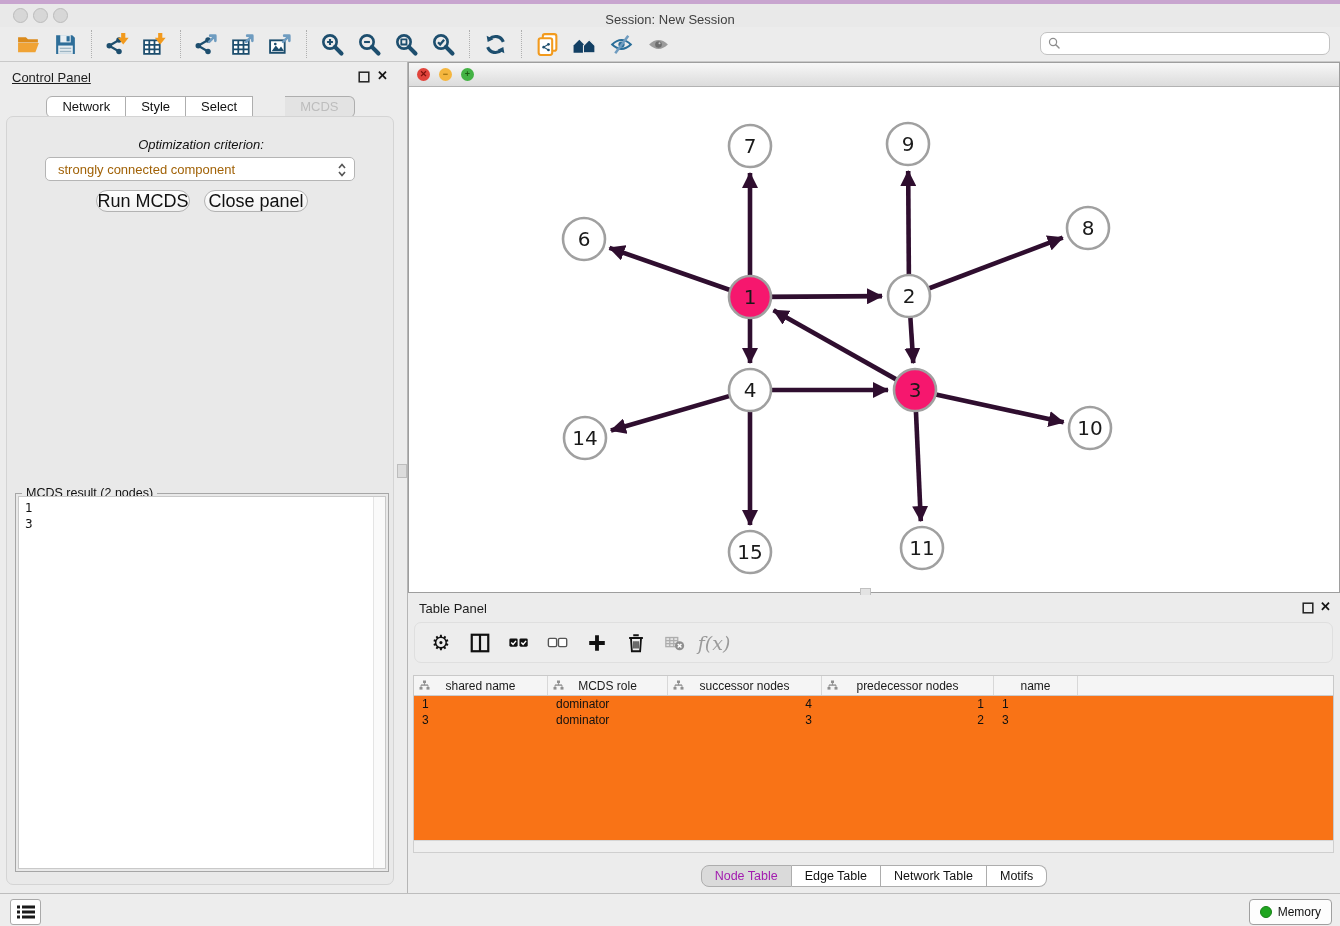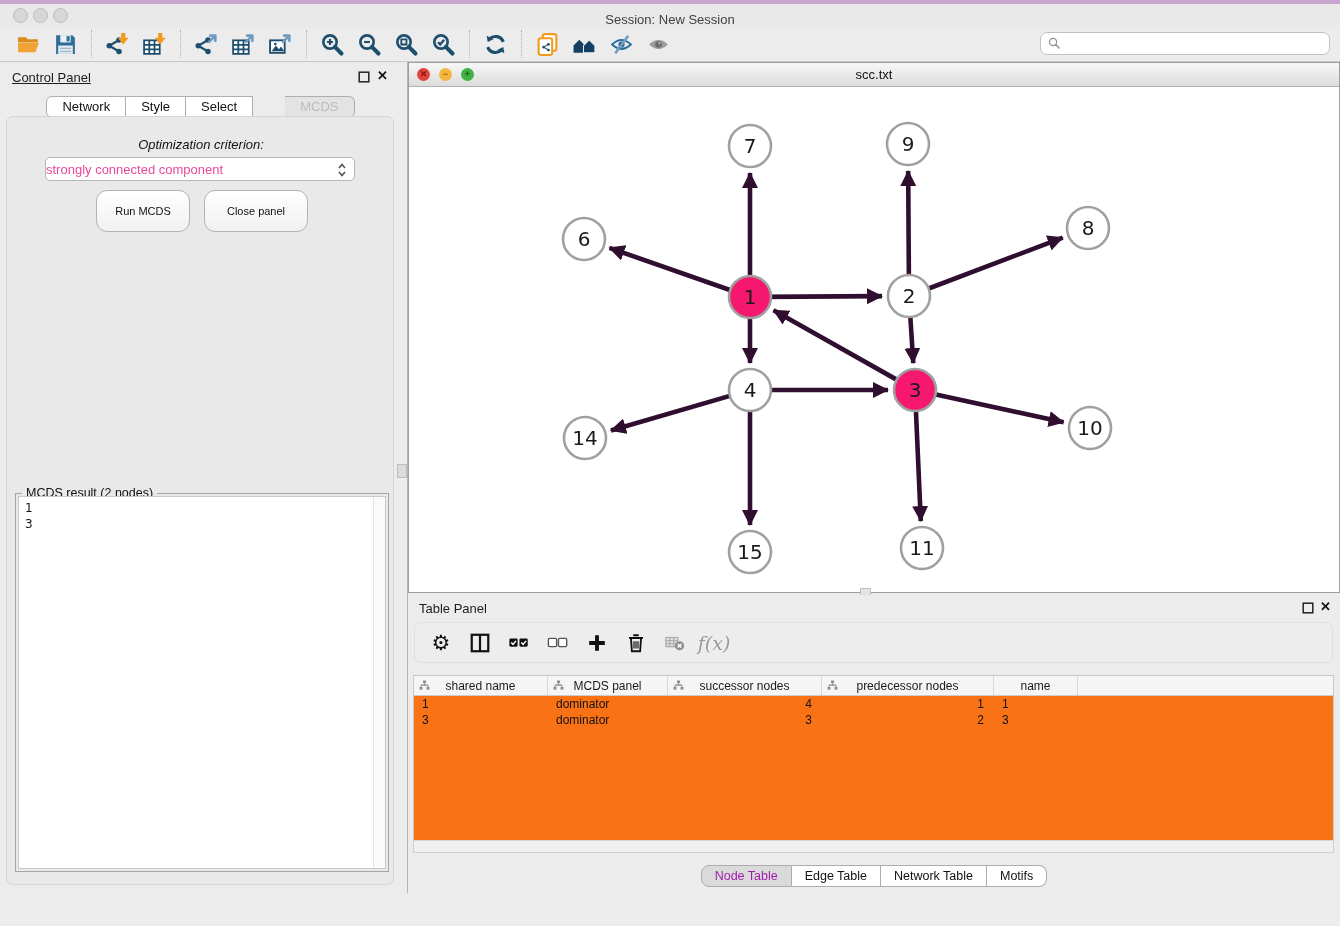--- a/index.html
+++ b/index.html
@@ -26,24 +26,24 @@
   .float-btn{width:12px;height:12px;}
   .close-btn{font-size:13px;font-weight:700;color:#141414;line-height:12px;}
   #cp-tabs{left:0;top:34px;width:401px;display:flex;justify-content:center;}
   .tab{height:20px;line-height:20px;padding:0 15px;font-size:13px;background:#fff;border:1px solid #aeaeae;border-left:none;color:#111;}
   .tab:first-child{border-left:1px solid #aeaeae;border-radius:6px 0 0 6px;}
   .tab:last-child{border-radius:0 6px 6px 0;margin-left:32px;}
   .tab.active{background:#e3e3e3;color:#bdbdbd;}
   #cp-content{left:6px;top:54px;width:388px;height:823px;background:#e9e9e9;border:1px solid #d4d4d4;border-radius:7px;box-sizing:border-box;height:769px;}
   #opt-label{left:0;top:20px;width:388px;text-align:center;font-size:13px;color:#111;font-style:italic;}
   #criterion-select{left:38px;top:40px;width:310px;height:24px;background:#fff;border:1px solid #b5b5b5;border-radius:5px;
-                    display:flex;align-items:center;box-sizing:border-box;padding-left:0;font-size:13px;color:#ec4899;}
+                    display:flex;align-items:center;box-sizing:border-box;padding-left:12px;font-size:13px;color:#a16207;}
   #criterion-stepper{position:absolute;right:7px;top:3px;}
-  .btn{height:42px;background:linear-gradient(#ffffff,#f1f1f1);border:1px solid #b3b3b3;border-radius:11px;
-       font-size:11px;color:#111;display:flex;align-items:center;justify-content:center;box-sizing:border-box;}
+  .btn{height:22px;background:linear-gradient(#ffffff,#f1f1f1);border:1px solid #b3b3b3;border-radius:11px;
+       font-size:18px;color:#111;display:flex;align-items:center;justify-content:center;box-sizing:border-box;}
   #run-btn{left:89px;top:73px;width:94px;}
   #closepanel-btn{left:197px;top:73px;width:104px;}
   #result-group{left:8px;top:376px;width:372px;height:377px;border:1px solid #a6a6a6;}
   #result-label{left:6px;top:-8px;background:#e9e9e9;padding:0 4px;font-size:12.5px;color:#111;}
   #result-text{left:2px;top:2px;width:368px;height:373px;background:#fff;border:1px solid #c9c9c9;box-sizing:border-box;
                font-family:"DejaVu Sans",sans-serif;font-size:12px;line-height:16px;color:#111;padding:3px 6px;white-space:pre-line;}
   #result-scroll{right:3px;top:3px;width:11px;height:371px;background:#fafafa;border-left:1px solid #e4e4e4;}
   
   #v-splitter{left:401px;top:62px;width:7px;height:831px;background:#ececec;border-right:1px solid #b5b5b5;box-sizing:border-box;}
   #v-grip{left:397px;top:464px;width:8px;height:12px;background:#dcdcdc;border:1px solid #bdbdbd;}
@@ -288,21 +288,20 @@
   </div>
 
   <div class="abs" id="v-splitter"></div>
   <div class="abs" id="v-grip"></div>
 
   <div class="abs" id="net-frame">
     <div class="abs" id="net-titlebar">
       <span class="traffic" style="left:8px;background:#e1443c;color:#7c120c;">✕</span>
       <span class="traffic" style="left:30px;background:#f5b63e;color:#8f6708;">−</span>
       <span class="traffic" style="left:52px;background:#43b244;color:#1d5e14;">+</span>
-      <div class="abs" id="net-title">scc.txt</div>
     </div>
     <svg class="abs" id="net-canvas" viewBox="0 0 930 505">
         <defs>
           <marker id="arrow" markerUnits="userSpaceOnUse" markerWidth="18" markerHeight="16" refX="15" refY="8" orient="auto">
             <path d="M0,0 L16,8 L0,16 Z" fill="#2f0e2f"></path>
           </marker>
         </defs>
         <line x1="341" y1="201.6" x2="341" y2="86" stroke="#2f0e2f" stroke-width="4.6" marker-end="url(#arrow)"></line>
         <line x1="333.0701014461887" y1="207.2293125534876" x2="200.48895963725064" y2="160.90578107807553" stroke="#2f0e2f" stroke-width="4.6" marker-end="url(#arrow)"></line>
         <line x1="349.3998338722596" y1="209.9471708561493" x2="473.00053398202266" y2="209.1698079623772" stroke="#2f0e2f" stroke-width="4.6" marker-end="url(#arrow)"></line>
@@ -441,21 +440,21 @@
           </div>
           <div class="th" style="width: 120px;">
             <svg class="tree" width="11" height="11" viewBox="0 0 11 11">
               <g fill="#8f8f8f">
                 <rect x="4" y="0.5" width="3" height="2.6"></rect>
                 <rect x="0.5" y="7" width="3" height="2.6"></rect>
                 <rect x="7.5" y="7" width="3" height="2.6"></rect>
               </g>
               <path d="M5.5 3.1v2M2 7V5.1h7V7M2 5.1h7" stroke="#8f8f8f" stroke-width="0.9" fill="none"></path>
             </svg>
-            <span class="lbl">MCDS panel</span>
+            <span class="lbl">MCDS role</span>
           </div>
           <div class="th" style="width: 154px;">
             <svg class="tree" width="11" height="11" viewBox="0 0 11 11">
               <g fill="#8f8f8f">
                 <rect x="4" y="0.5" width="3" height="2.6"></rect>
                 <rect x="0.5" y="7" width="3" height="2.6"></rect>
                 <rect x="7.5" y="7" width="3" height="2.6"></rect>
               </g>
               <path d="M5.5 3.1v2M2 7V5.1h7V7M2 5.1h7" stroke="#8f8f8f" stroke-width="0.9" fill="none"></path>
             </svg>
@@ -496,14 +495,32 @@
     <div class="abs" id="tp-scroll"></div>
 
     <div class="abs" id="tp-tabs">
         <span class="btab active">Node Table</span>
         <span class="btab">Edge Table</span>
         <span class="btab">Network Table</span>
         <span class="btab">Motifs</span>
       </div>
   </div>
 
+  <div class="abs" id="statusbar">
+    <div class="abs" id="list-btn">
+      <svg viewBox="0 0 20 16" width="20" height="16">
+        <g fill="#1a1a1a">
+          <rect x="1" y="1.5" width="3" height="3"></rect>
+            <rect x="6" y="1.5" width="13" height="3"></rect>
+          <rect x="1" y="6.5" width="3" height="3"></rect>
+            <rect x="6" y="6.5" width="13" height="3"></rect>
+          <rect x="1" y="11.5" width="3" height="3"></rect>
+            <rect x="6" y="11.5" width="13" height="3"></rect>
+        </g>
+      </svg>
+    </div>
+    <div class="abs" id="memory-btn">
+      <span id="memory-dot"></span>
+      <span>Memory</span>
+    </div>
+  </div>
 
 </div>
 
 </body></html>

